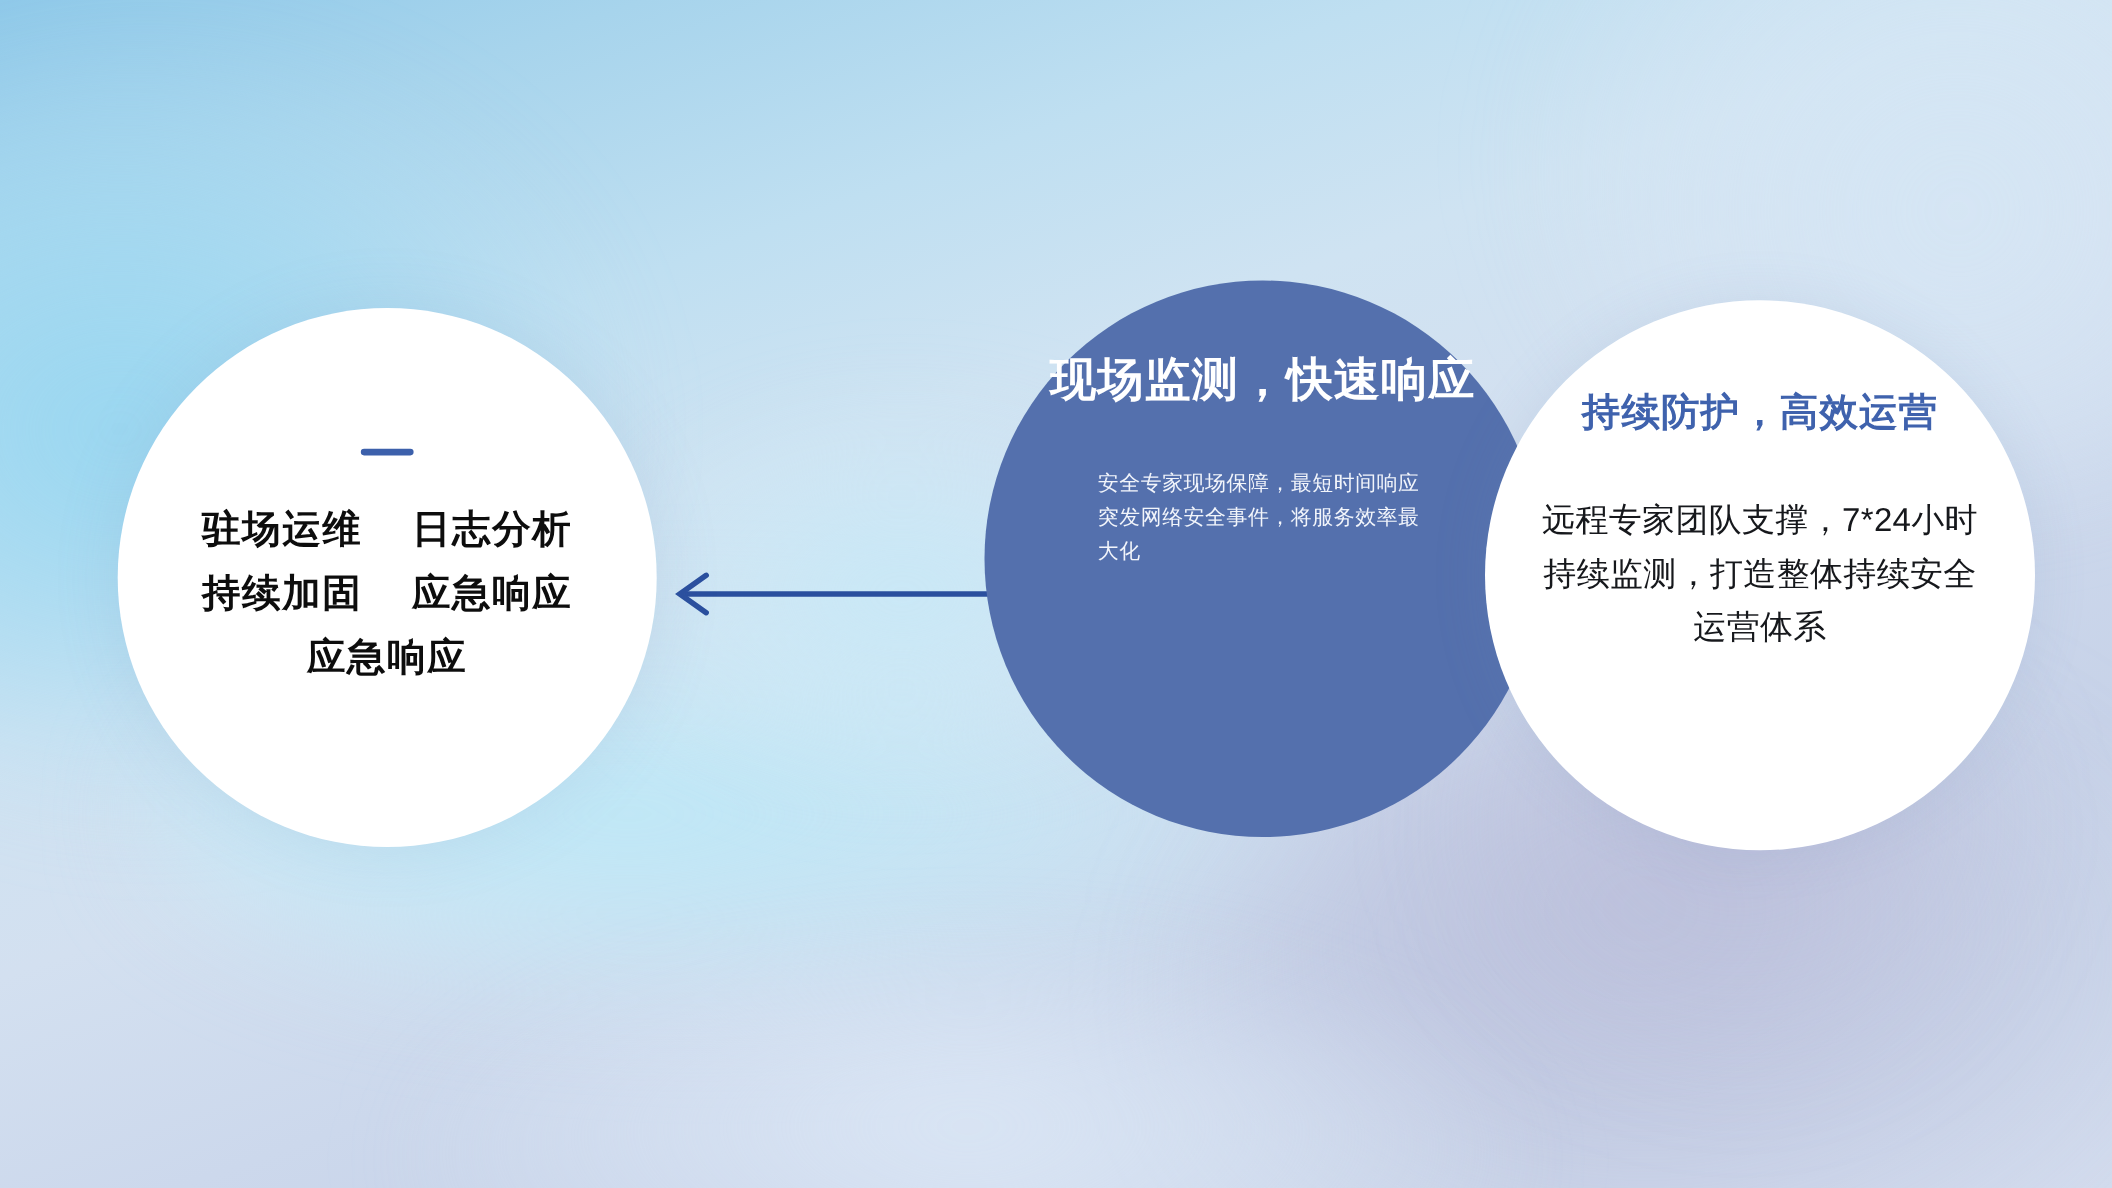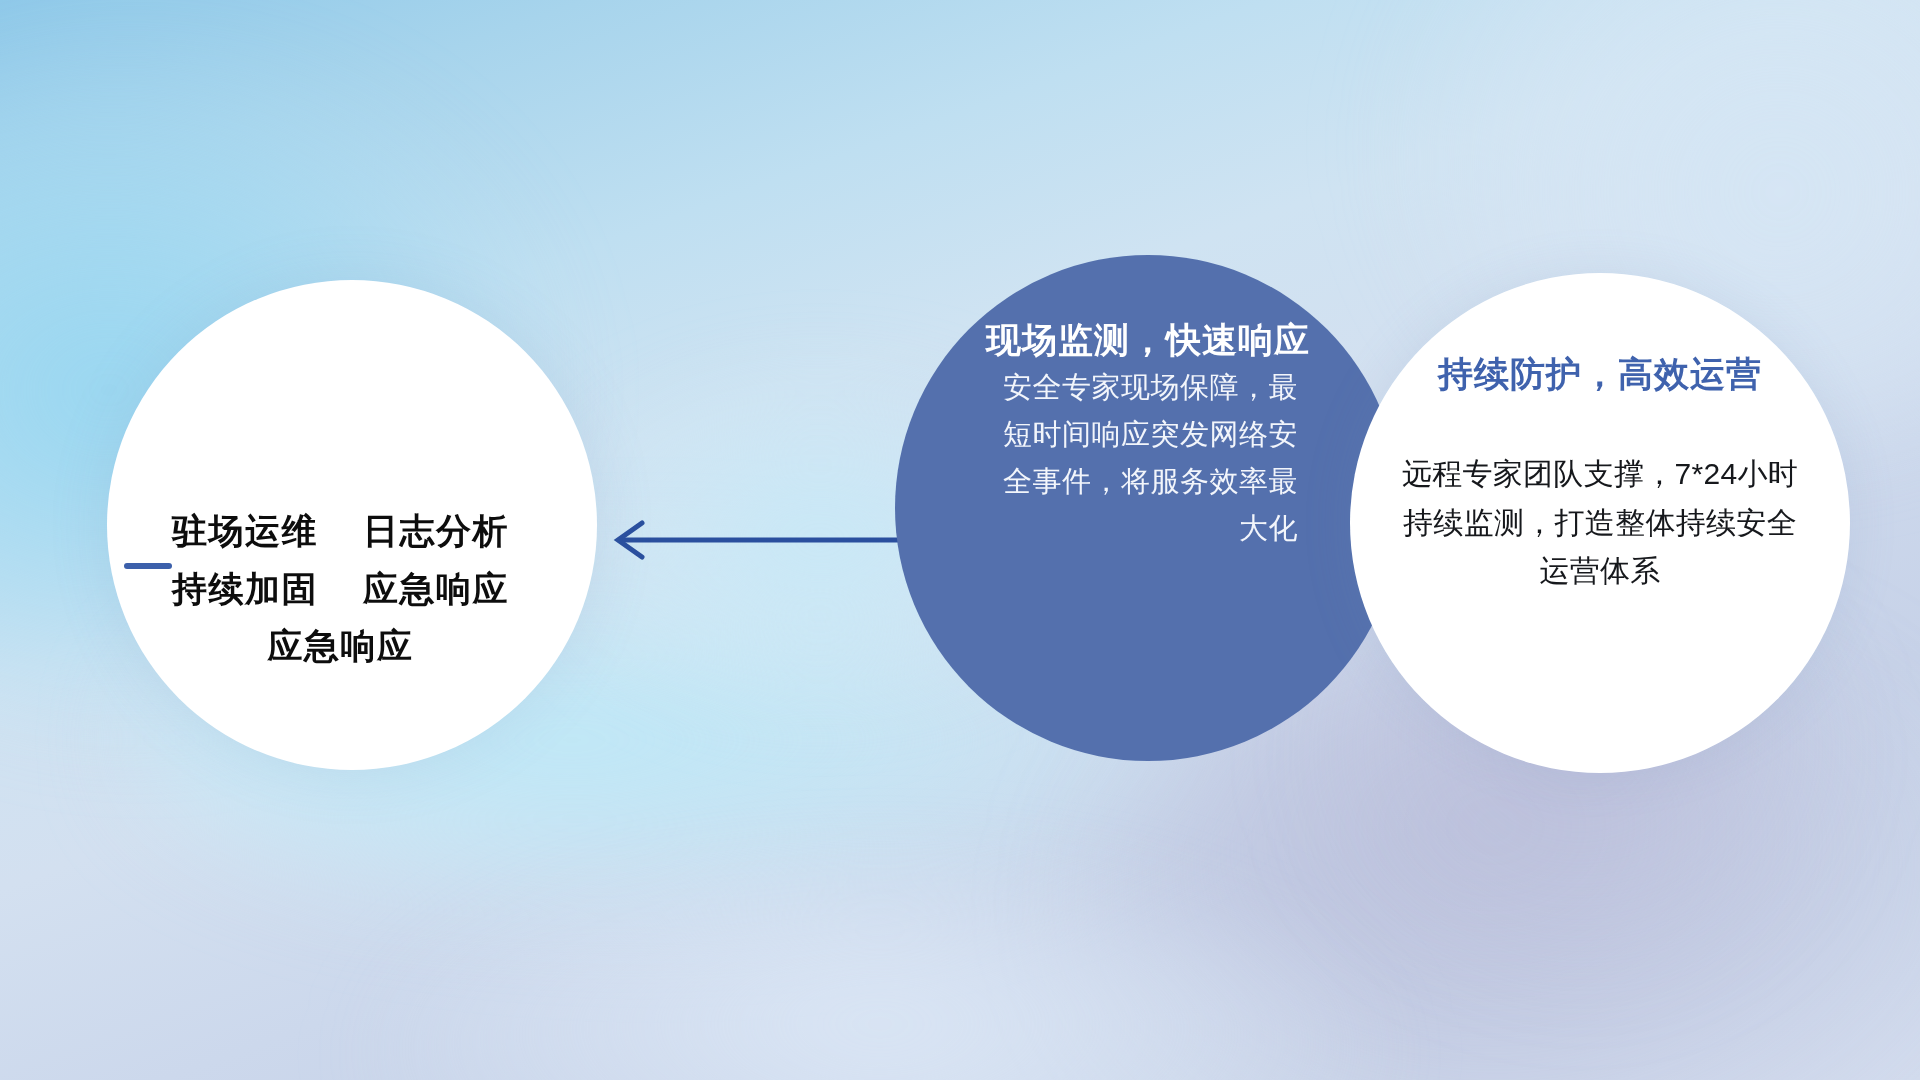--- a/index.html
+++ b/index.html
@@ -120,24 +120,24 @@
   .circle-right {
     left: 1350px; top: 273px;
     width: 500px; height: 500px;
     background: #ffffff;
     box-shadow: 0 0 50px rgba(110,140,185,0.14);
   }
 
   
   .left-inner {
     position: absolute;
-    left: 17px; top: 0;
+    left: 0; top: 0;
     width: 490px; height: 490px;
     display: flex;
-    flex-direction: row;
+    flex-direction: column;
     align-items: center;
     justify-content: flex-start;
     padding-top: 128px;
     box-sizing: border-box;
   }
   .dash {
     width: 48px;
     height: 6px;
     border-radius: 3px;
     background: #3c60ab;
@@ -164,31 +164,32 @@
     left: 0; top: 0;
     width: 506px; height: 506px;
     box-sizing: border-box;
     padding: 62px 34px 0 34px;
     display: flex;
     flex-direction: column;
     align-items: center;
   }
   .mid-title {
     color: #ffffff;
-    font-size: 35px;
+    font-size: 42px;
     font-weight: bold;
     letter-spacing: 1px;
     white-space: nowrap;
     text-align: left;
   }
   .mid-body {
+    margin-top: 52px;
     color: #f2f5fb;
-    font-size: 29px;
+    font-size: 19px;
     line-height: 1.62;
-    text-align: right;
+    text-align: left;
     width: 300px;
     letter-spacing: 0.5px;
   }
 
   
   .right-inner {
     position: absolute;
     left: 0; top: 12px;
     width: 500px; height: 500px;
     box-sizing: border-box;

